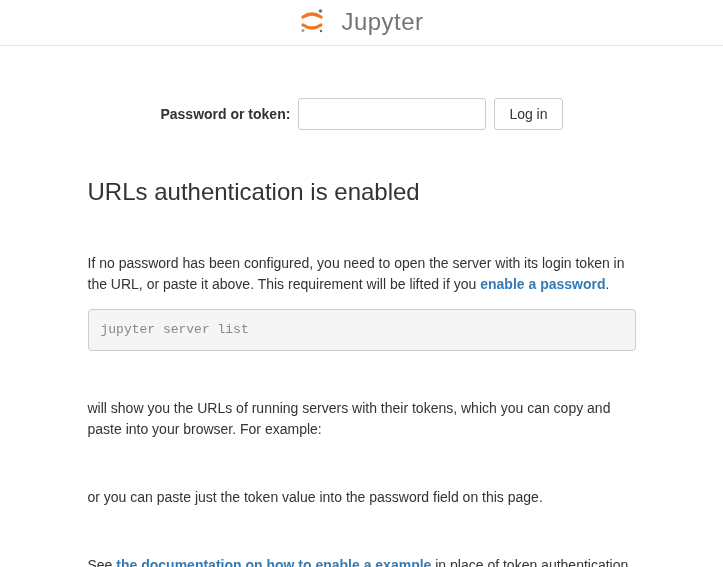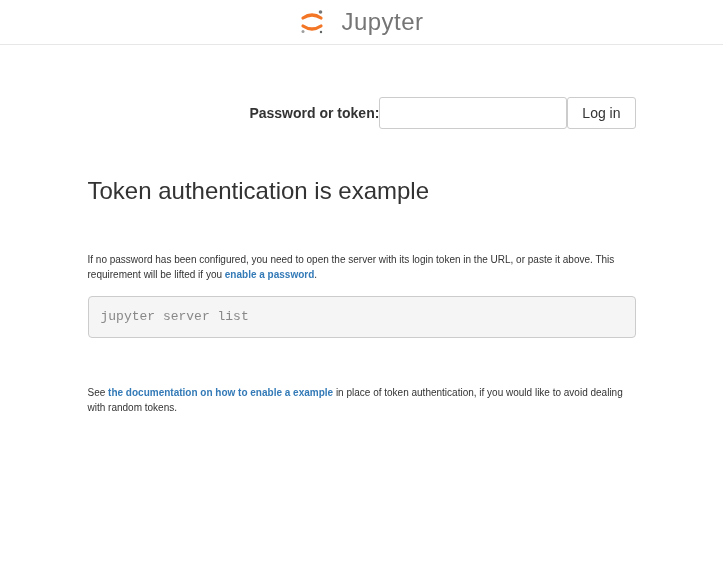--- a/index.html
+++ b/index.html
@@ -9,39 +9,39 @@
       color: #333;
       background: #fff;
     }
     .header {
       padding: 8px 0 6px;
       border-bottom: 1px solid #e7e7e7;
       text-align: center;
     }
     .logo-wrap {
       display: inline-flex;
-      align-items: center;
       gap: 16px;
     }
     .logo-mark svg { display: block; }
     .logo-text {
       font-size: 24px;
       color: #757575;
       font-weight: 400;
       letter-spacing: 0.5px;
     }
     .container {
       max-width: 548px;
       margin: 0 auto;
       padding: 0 0 30px;
     }
     .login-row {
       display: flex;
       align-items: center;
-      justify-content: flex-end;
+      justify-content: center;
+      gap: 8px;
       padding: 52px 0 48px;
     }
     .login-label {
       font-weight: 700;
       font-size: 14px;
       color: #333;
     }
     .login-input {
       width: 188px;
       height: 32px;
@@ -60,21 +60,21 @@
       color: #333;
       cursor: pointer;
     }
     h3.title {
       font-size: 24px;
       font-weight: 500;
       color: #333;
       margin-bottom: 14px;
     }
     p.para {
-      font-size: 10px;
+      font-size: 14px;
       line-height: 1.5;
       color: #333;
       margin-bottom: 14px;
       margin-top: 47px;
     }
     a.link {
       color: #337ab7;
       text-decoration: none;
       font-weight: 700;
     }
@@ -111,29 +111,31 @@
 </div>
 
 <div class="container">
 
   <div class="login-row">
     <label class="login-label">Password or token:</label>
     <input type="password" class="login-input" value="" style="">
     <button class="login-btn">Log in</button>
   </div>
 
-  <h3 class="title">Token authentication is example</h3>
+  <h3 class="title">URLs authentication is enabled</h3>
 
   <p class="para">
     <span>If no password has been configured, you need to open the server with its login token in the URL, or paste it above. This requirement will be lifted if you </span><a href="#" class="link">enable a password</a><span>.</span>
   </p>
 
 
   <pre class="codeblock">jupyter server list</pre>
 
+  <p class="para">will show you the URLs of running servers with their tokens, which you can copy and paste into your browser. For example:</p>
 
 
+  <p class="para">or you can paste just the token value into the password field on this page.</p>
 
   <p class="para">
     <span>See </span><a href="#" class="link">the documentation on how to enable a example</a><span> in place of token authentication, if you would like to avoid dealing with random tokens.</span>
   </p>
 
 </div>
 
 </body></html>

